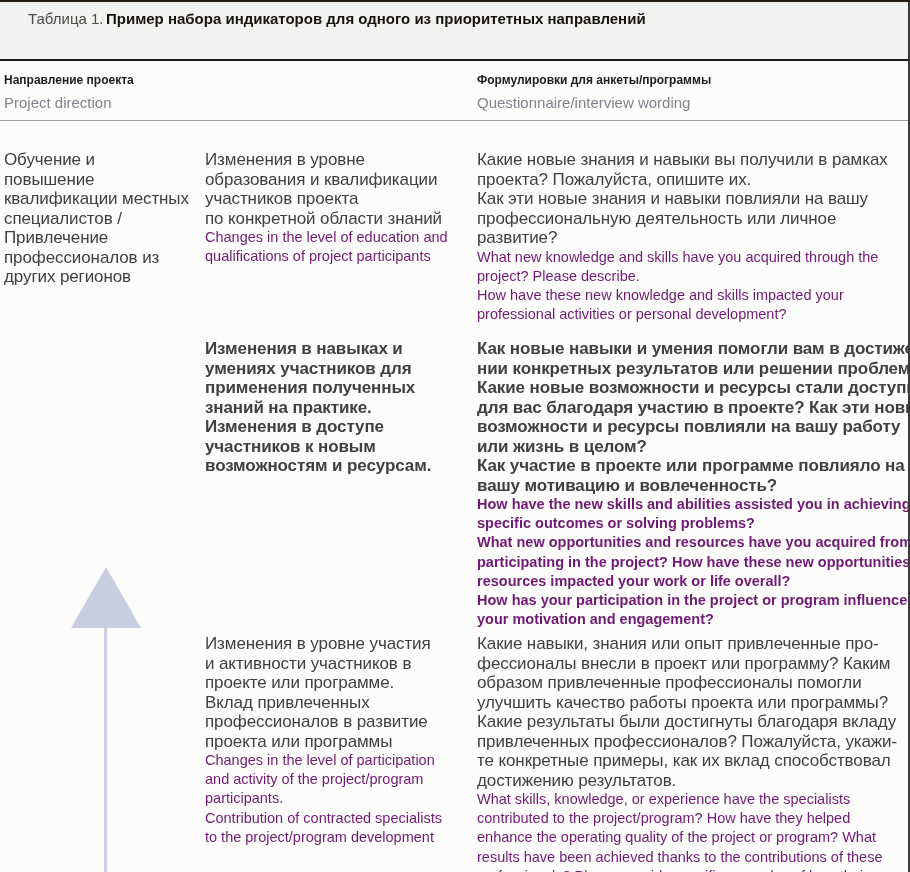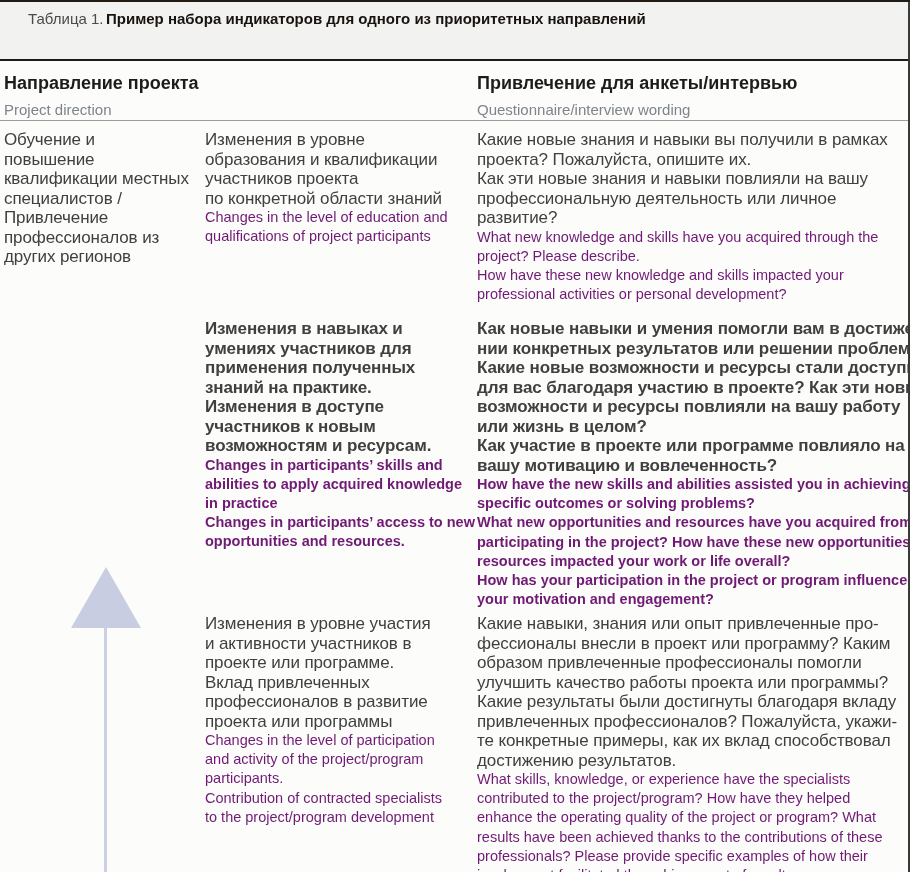--- a/index.html
+++ b/index.html
@@ -41,27 +41,27 @@
   .cap-title-ru { font-size: 15px; font-weight: bold; color: #17130f; }
   .cap-title-en { font-size: 15px; font-weight: bold; color: #5a626d; }
   
   .thead {
     position: absolute;
     left: 0; top: 59px;
     width: 910px; height: 59px;
     border-bottom: 1px solid #9c9c9c;
   }
   .th { position: absolute; top: 12px; }
-  .th .th-ru { font-size: 18px; font-weight: bold; color: #1c1c1c; white-space: nowrap; }
+  .th .th-ru { font-size: 12px; font-weight: bold; color: #1c1c1c; white-space: nowrap; }
   .th .th-en { font-size: 15px; color: #7e848b; margin-top: 7px; white-space: nowrap; }
   .th.c1 { left: 4px; }
   .th.c2 { left: 205px; }
   .th.c3 { left: 477px; }
   
-  .cell { position: absolute; }
+  .cell { position: absolute; margin-top: 20px; }
   .cell .ru {
     font-size: 17px;
     line-height: 19.5px;
     color: #404040;
     white-space: pre-line;
     letter-spacing: -0.1px;
   }
   .cell .en {
     font-size: 14.5px;
     line-height: 19.2px;
@@ -101,21 +101,21 @@
       <span class="cap-label w-ru">Таблица 1.</span><span class="cap-title-ru">Пример набора индикаторов для одного из приоритетных направлений</span>
     </div>
   </div>
 
   <div class="thead">
     <div class="th c1">
       <div class="th-ru">Направление проекта</div>
       <div class="th-en">Project direction</div>
     </div>
     <div class="th c3">
-      <div class="th-ru">Привлечение для анкеты/интервью</div>
+      <div class="th-ru">Формулировки для анкеты/программы</div>
       <div class="th-en">Questionnaire/interview wording</div>
     </div>
   </div>
 
   <div class="cell c1">
     <div class="ru">Обучение и
 повышение
 квалификации местных
 специалистов /
 Привлечение
@@ -144,25 +144,20 @@
   </div>
 
   <div class="cell c2 r2">
     <div class="ru">Изменения в навыках и
 умениях участников для
 применения полученных
 знаний на практике.
 Изменения в доступе
 участников к новым
 возможностям и ресурсам.</div>
-    <div class="en">Changes in participants’ skills and
-abilities to apply acquired knowledge
-in practice
-Changes in participants’ access to new
-opportunities and resources.</div>
   </div>
   <div class="cell c3 r2">
     <div class="ru">Как новые навыки и умения помогли вам в достиже-
 нии конкретных результатов или решении проблем?
 Какие новые возможности и ресурсы стали доступны
 для вас благодаря участию в проекте? Как эти новые
 возможности и ресурсы повлияли на вашу работу
 или жизнь в целом?
 Как участие в проекте или программе повлияло на
 вашу мотивацию и вовлеченность?</div>

